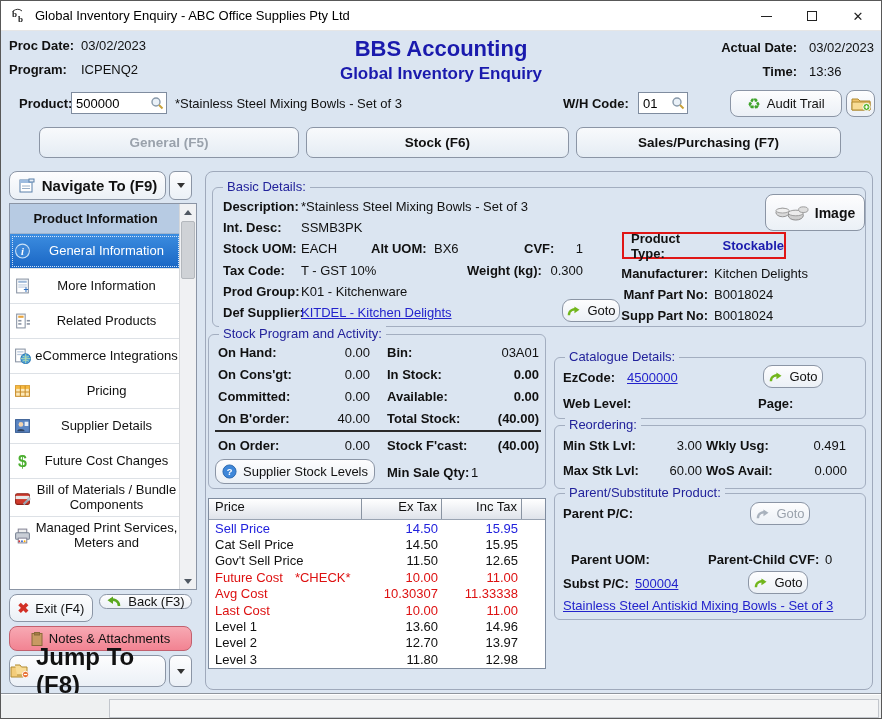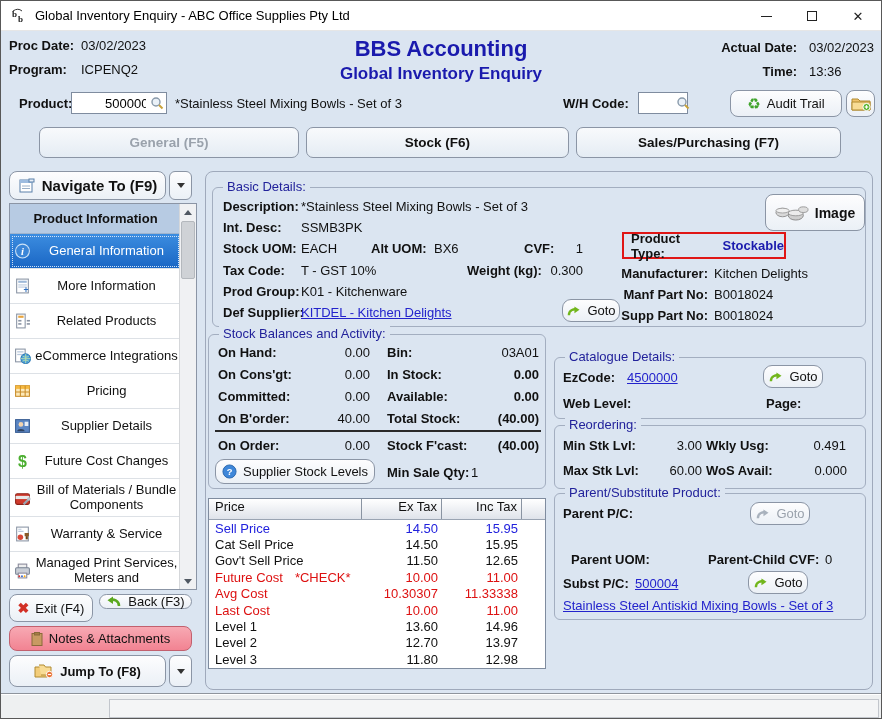--- a/index.html
+++ b/index.html
@@ -25,21 +25,21 @@
   .blue { color:#2222dd; }
 
   
   .btn { display:flex; align-items:center; justify-content:center; gap:6px; border:1px solid #8b95a5; border-radius:8px; background:linear-gradient(#fdfdfe,#ebf0f6); cursor:pointer; }
   .btn.small { border-radius:9px; }
   .drop-btn { display:flex; align-items:center; justify-content:center; border:1px solid #8b95a5; border-radius:6px; background:linear-gradient(#fdfdfe,#ebf0f6); cursor:pointer; }
   .caret { width:0; height:0; border-left:4px solid transparent; border-right:4px solid transparent; border-top:5px solid #333; }
 
   
   .field { position:absolute; background:#fff; border:1px solid #7f8c9f; display:flex; align-items:center; }
-  .field input { border:none; outline:none; width:100%; height:100%; padding:0 4px; font:13px "Liberation Sans", sans-serif; background:transparent;margin-left:29px; }
+  .field input { border:none; outline:none; width:100%; height:100%; padding:0 4px; font:13px "Liberation Sans", sans-serif; background:transparent; }
   .field .mag { flex:0 0 auto; margin-right:2px; display:flex; }
 
   
   .tab { position:absolute; top:126px; height:31px; display:flex; align-items:center; justify-content:center; font-weight:bold; font-size:13.5px; border:1px solid #8b95a5; border-radius:7px; background:linear-gradient(#f8fafc,#e5ecf4); cursor:pointer; }
   .tab.disabled { color:#9aa2ac; }
 
   
   .nav-list { position:absolute; left:8px; top:202px; width:188px; height:387px; background:#fff; border:1px solid #8b95a5; overflow:hidden; }
   .nav-inner { position:absolute; left:0; top:0; width:171px; }
   .nav-header { height:30px; background:#b7cbe3; display:flex; align-items:center; justify-content:center; font-weight:bold; border-bottom:1px solid #9fb4cd; }
@@ -267,32 +267,20 @@
         <span class="nicon">
             <svg viewBox="0 0 16 16" width="17" height="17">
               <rect x="1.5" y="4" width="13" height="10" rx="1.5" fill="#cf3a2c" stroke="#8e2318"></rect>
               <rect x="1.5" y="6" width="13" height="3" fill="#e8e8e8"></rect>
               <path d="M9 14 L14 9" stroke="#9aa4b0" stroke-width="2"></path>
               <circle cx="14" cy="9" r="1.6" fill="#b8c2cc"></circle>
             </svg>
           </span>
         <span>Bill of Materials / Bundle Components</span>
       </div>
-      <div class="nav-item" style="height:35px;">
-        <span class="nicon">
-            <svg viewBox="0 0 16 16" width="17" height="17">
-              <rect x="2.5" y="1.5" width="11" height="13" fill="#fff" stroke="#8a94a4"></rect>
-              <path d="M4 3.5 h3 M4 5.5 h5" stroke="#b9c8dc"></path>
-              <circle cx="6" cy="11" r="2.6" fill="#d84838"></circle>
-              <path d="M10 7 h4 v3 h-4 z" fill="#8a5a28"></path>
-              <rect x="11" y="10" width="2" height="3" fill="#6a4418"></rect>
-            </svg>
-          </span>
-        <span>Warranty &amp; Service</span>
-      </div>
       <div class="nav-item" style="height:38px; border-bottom:none;">
         <span class="nicon">
             <svg viewBox="0 0 16 16" width="17" height="17">
               <rect x="4" y="1.5" width="8" height="4" fill="#eee" stroke="#888899"></rect>
               <rect x="1.5" y="5" width="13" height="6" rx="1" fill="#c9ced6" stroke="#7a8494"></rect>
               <rect x="4" y="10" width="8" height="4.5" fill="#fff" stroke="#888899"></rect>
               <circle cx="5" cy="13" r=".9" fill="#d33"></circle>
               <circle cx="7.5" cy="13" r=".9" fill="#36c"></circle>
               <circle cx="10" cy="13" r=".9" fill="#fa0"></circle>
             </svg>
@@ -326,21 +314,21 @@
   </div>
   <div class="btn abs" style="left:8px; top:625px; width:183px; height:25px; background:linear-gradient(#f7a9b3,#f28392); border-color:#c2606e;">
     <span>
         <svg viewBox="0 0 12 14" width="12" height="14">
           <rect x="1" y="1.5" width="10" height="12" fill="#c89a62" stroke="#8a6a3a"></rect>
           <rect x="3.5" y="0.5" width="5" height="2.5" fill="#a57c42" stroke="#8a6a3a"></rect>
         </svg>
       </span>
     <span>Notes &amp; Attachments</span>
   </div>
-  <div class="btn abs" style="left:8px; top:654px; width:157px; height:32px; font-weight:bold; font-size:13px;">
+  <div class="btn abs" style="left:8px; top:654px; width:157px; height:32px; font-weight:bold; font-size:24px;">
     <span>
         <svg viewBox="0 0 20 16" width="20" height="16">
           <path d="M1 4 h5 l1.5 2 H13 v8 H1 z" fill="#f3cd7a" stroke="#b08a30"></path>
           <path d="M5 2 h5 l1.5 2 H17 v8 H7" fill="#f8dc96" stroke="#b08a30"></path>
           <circle cx="15.5" cy="11.5" r="3.2" fill="#e86c2c" stroke="#fff"></circle>
           <rect x="13.8" y="10.9" width="3.4" height="1.2" fill="#fff"></rect>
         </svg>
       </span>
     <span>Jump To (F8)</span>
   </div>
@@ -408,21 +396,21 @@
     <div class="frow" style="left:501px; top:78px;"><span>Kitchen Delights</span></div>
 
     <div class="frow" style="left:310px; top:99px; width:185px; text-align:right;"><span class="bold">Manf Part No:</span></div>
     <div class="frow" style="left:501px; top:99px;"><span>B0018024</span></div>
 
     <div class="frow" style="left:310px; top:120px; width:185px; text-align:right;"><span class="bold">Supp Part No:</span></div>
     <div class="frow" style="left:501px; top:120px;"><span>B0018024</span></div>
   </div>
 
   <div class="group" style="left:207px; top:333px; width:338px; height:155px;">
-    <span class="gtitle">Stock Balances and Activity:</span>
+    <span class="gtitle">Stock Program and Activity:</span>
 
     <div class="frow" style="left:9px; top:10px;"><span class="bold">On Hand:</span></div>
     <div class="frow" style="left:80px; top:10px; width:81px; text-align:right;"><span>0.00</span></div>
     <div class="frow" style="left:178px; top:10px;"><span class="bold">Bin:</span></div>
     <div class="frow" style="left:240px; top:10px; width:90px; text-align:right;"><span>03A01</span></div>
 
     <div class="frow" style="left:9px; top:32px;"><span class="bold">On Cons'gt:</span></div>
     <div class="frow" style="left:80px; top:32px; width:81px; text-align:right;"><span>0.00</span></div>
     <div class="frow" style="left:178px; top:32px;"><span class="bold">In Stock:</span></div>
     <div class="frow" style="left:240px; top:32px; width:90px; text-align:right;"><span class="bold">0.00</span></div>
@@ -518,21 +506,21 @@
       <span>
           <svg viewBox="0 0 16 13" width="15" height="12">
             <path d="M3 11 C3 5 9 4 11.5 5" fill="none" stroke="#72b61c" stroke-width="2.6"></path>
             <path d="M9 1.5 L14.5 5.2 L9 9 Z" fill="#72b61c"></path>
           </svg>
         </span>
       <span>Goto</span>
     </div>
     <div class="frow" style="left:8px; top:38px;"><span class="bold">Web Level:</span></div>
     <div class="frow" style="left:90px; top:38px;"><span></span></div>
-    <div class="frow" style="left:191px; top:38px;padding-left:20px;"><span class="bold">Page:</span></div>
+    <div class="frow" style="left:183px; top:38px;padding-left:20px;"><span class="bold">Page:</span></div>
     <div class="frow" style="left:225px; top:38px;"><span></span></div>
   </div>
 
   <div class="group" style="left:553px; top:424px; width:312px; height:64px;">
     <span class="gtitle">Reordering:</span>
     <div class="frow" style="left:8px; top:12px;"><span class="bold">Min Stk Lvl:</span></div>
     <div class="frow" style="left:85px; top:12px; width:62px; text-align:right;"><span>3.00</span></div>
     <div class="frow" style="left:151px; top:12px;"><span class="bold">Wkly Usg:</span></div>
     <div class="frow" style="left:215px; top:12px; width:76px; text-align:right;"><span>0.491</span></div>
     <div class="frow" style="left:8px; top:37px;"><span class="bold">Max Stk Lvl:</span></div>

